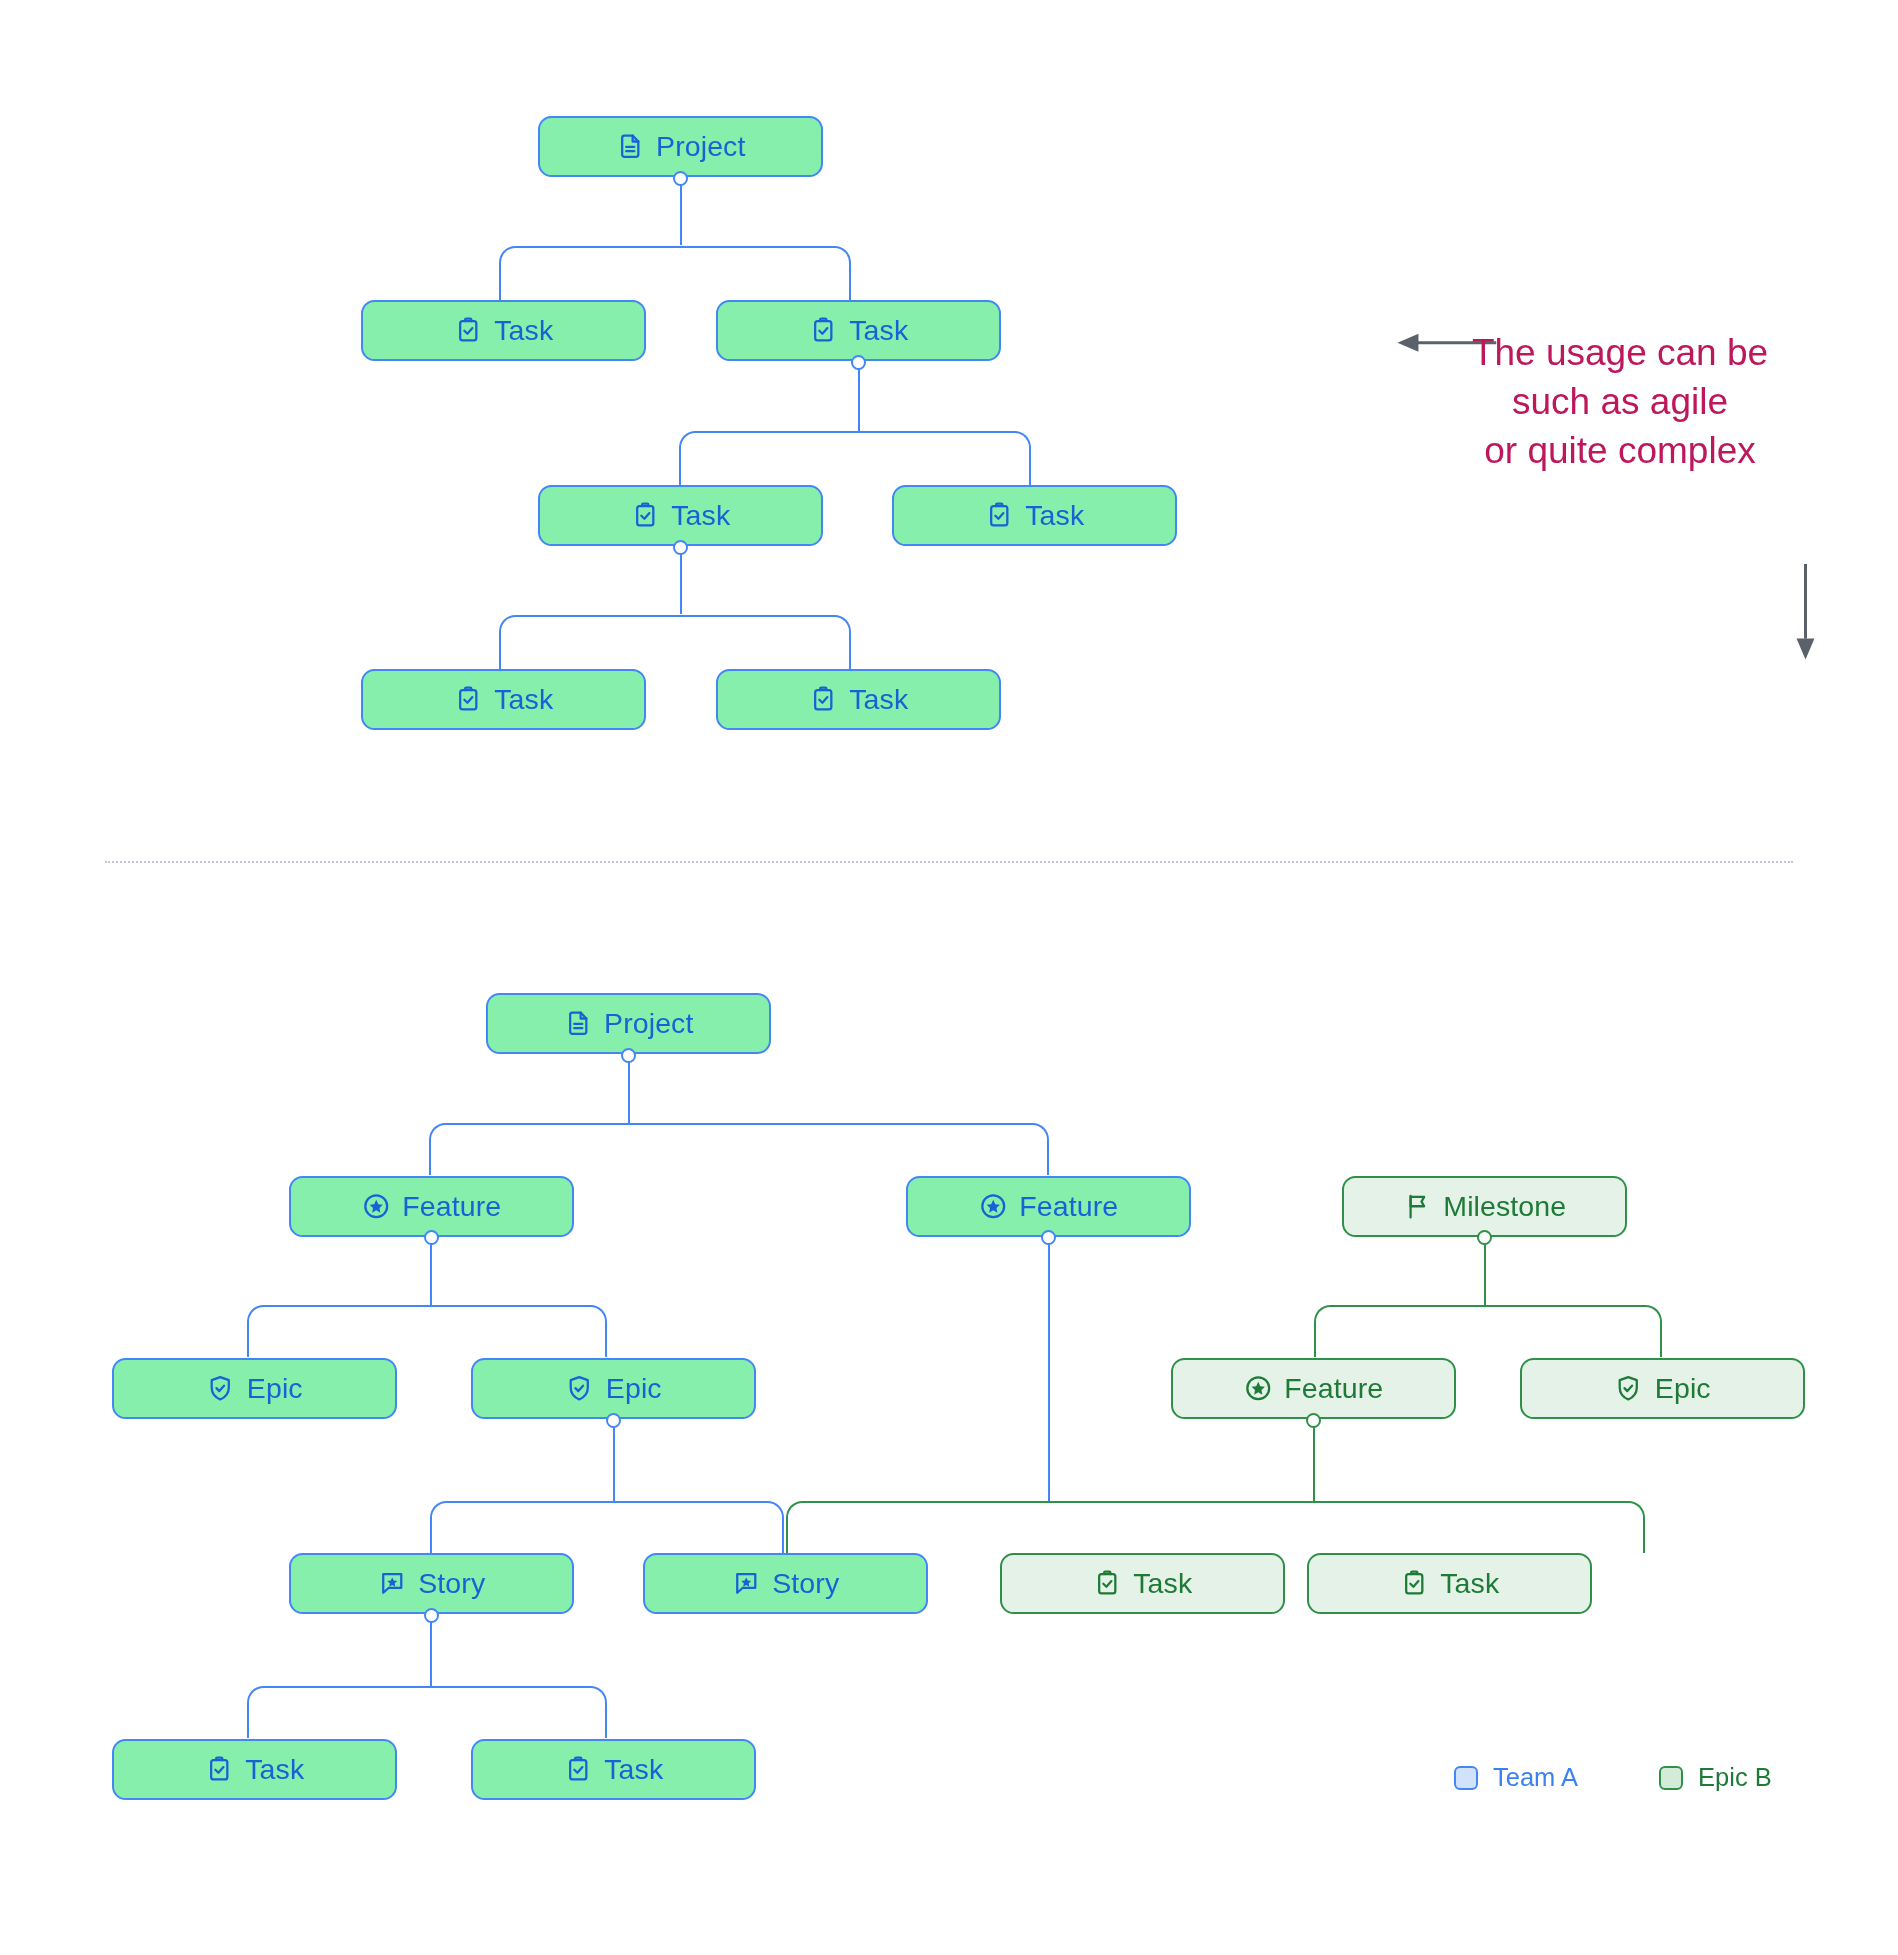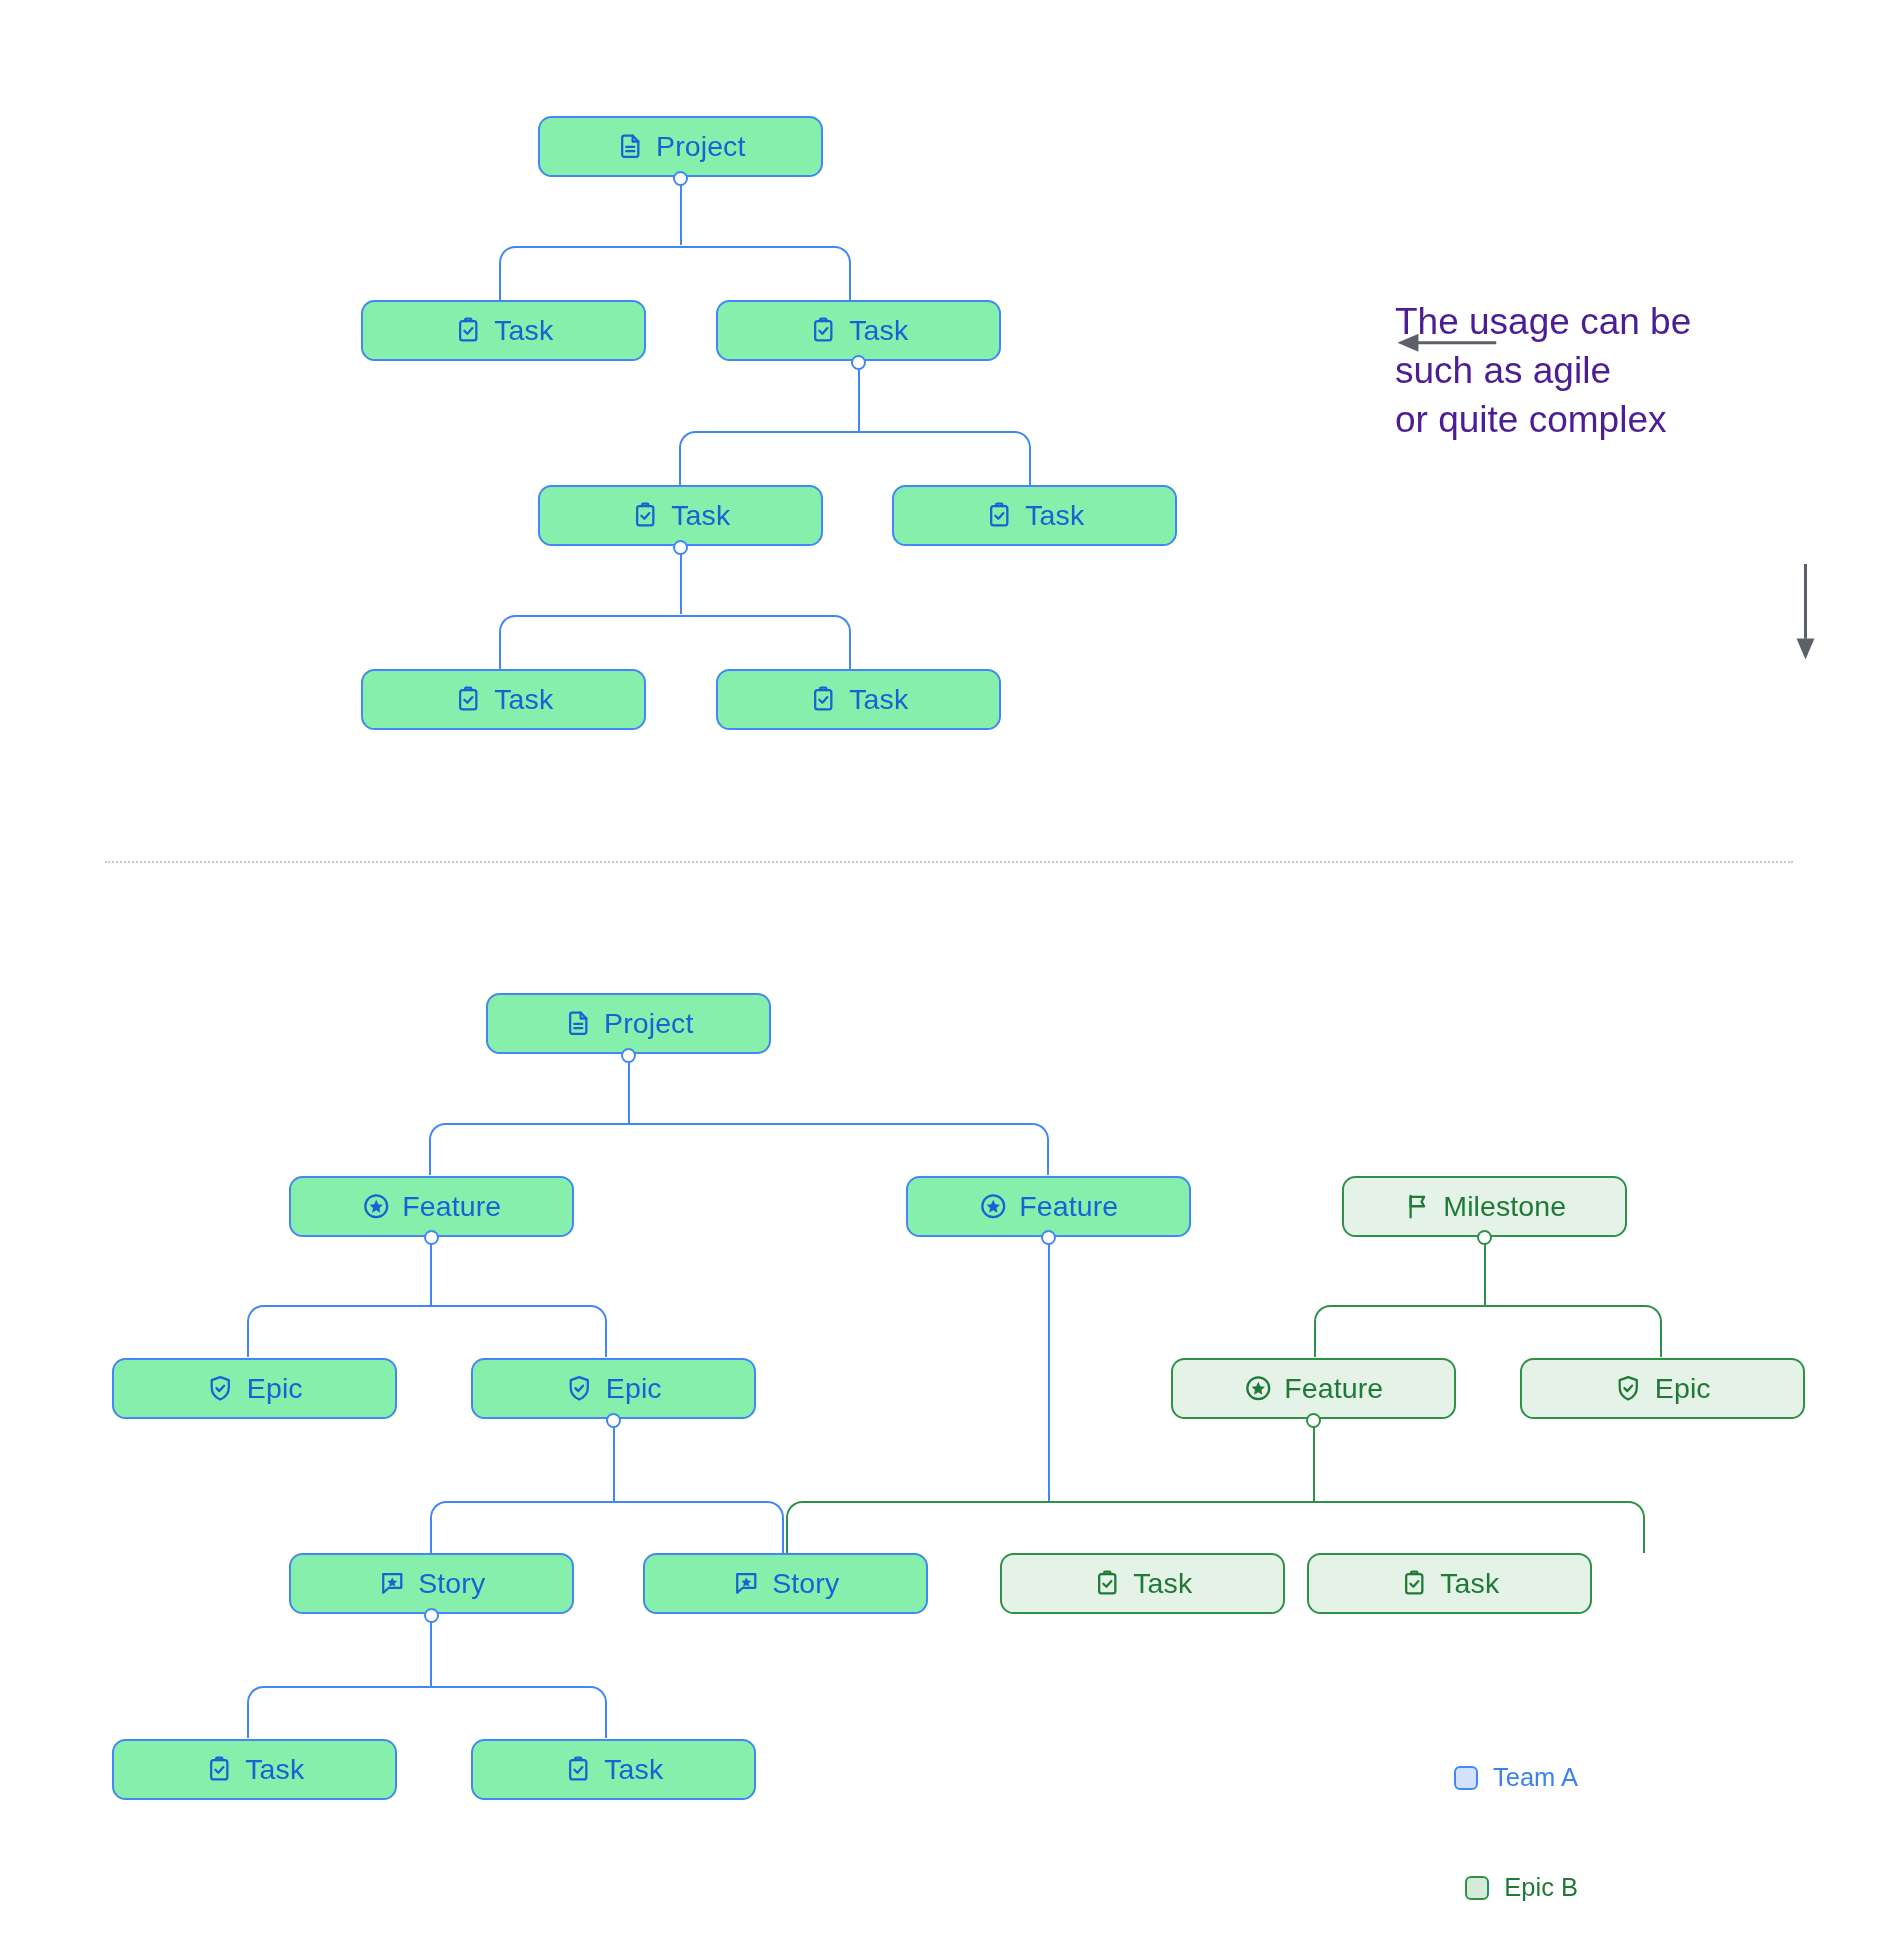--- a/index.html
+++ b/index.html
@@ -87,24 +87,24 @@
     left: 105px; right: 105px;
     top: 861px;
     height: 0;
     border-top: 2.2px dotted #c2c6d6;
     z-index: 1;
   }
 
   
   #annotation {
     position: absolute;
-    left: 1395px; top: 298px;
+    left: 1395px; top: 329px;
     width: 450px;
-    text-align: left;
-    color: #4c1d95;
+    text-align: center;
+    color: #be185d;
     font-size: 37px;
     line-height: 1.32;
     z-index: 6;
   }
   #annotation .ln { display: block; }
   #ann-arrow-left {
     position: absolute;
     left: 1396px; top: 330px;
     width: 101px; height: 25.5px;
     z-index: 6;
@@ -114,24 +114,23 @@
     left: 1792px; top: 564px;
     width: 27px; height: 97px;
     z-index: 6;
   }
 
   
   #legend {
     position: absolute;
     left: 1454px; top: 1763px;
     display: flex;
-    align-items: flex-end;
+    align-items: flex-start;
     gap: 81px;
     z-index: 8;
-    flex-direction: column;
   }
   .legend-item { display: flex; align-items: center; gap: 15px; font-size: 25.5px; }
   .legend-swatch { width: 24px; height: 24px; border-radius: 6px; border: 2.2px solid; }
   .legend-item.blue .legend-swatch { background: #d3e2fb; border-color: #4287f5; }
   .legend-item.blue .legend-label { color: #3b82f0; }
   .legend-item.green .legend-swatch { background: #d5ebd9; border-color: #2e9147; }
   .legend-item.green .legend-label { color: #1e7a36; }
 </style>
 </head>
 <body>

